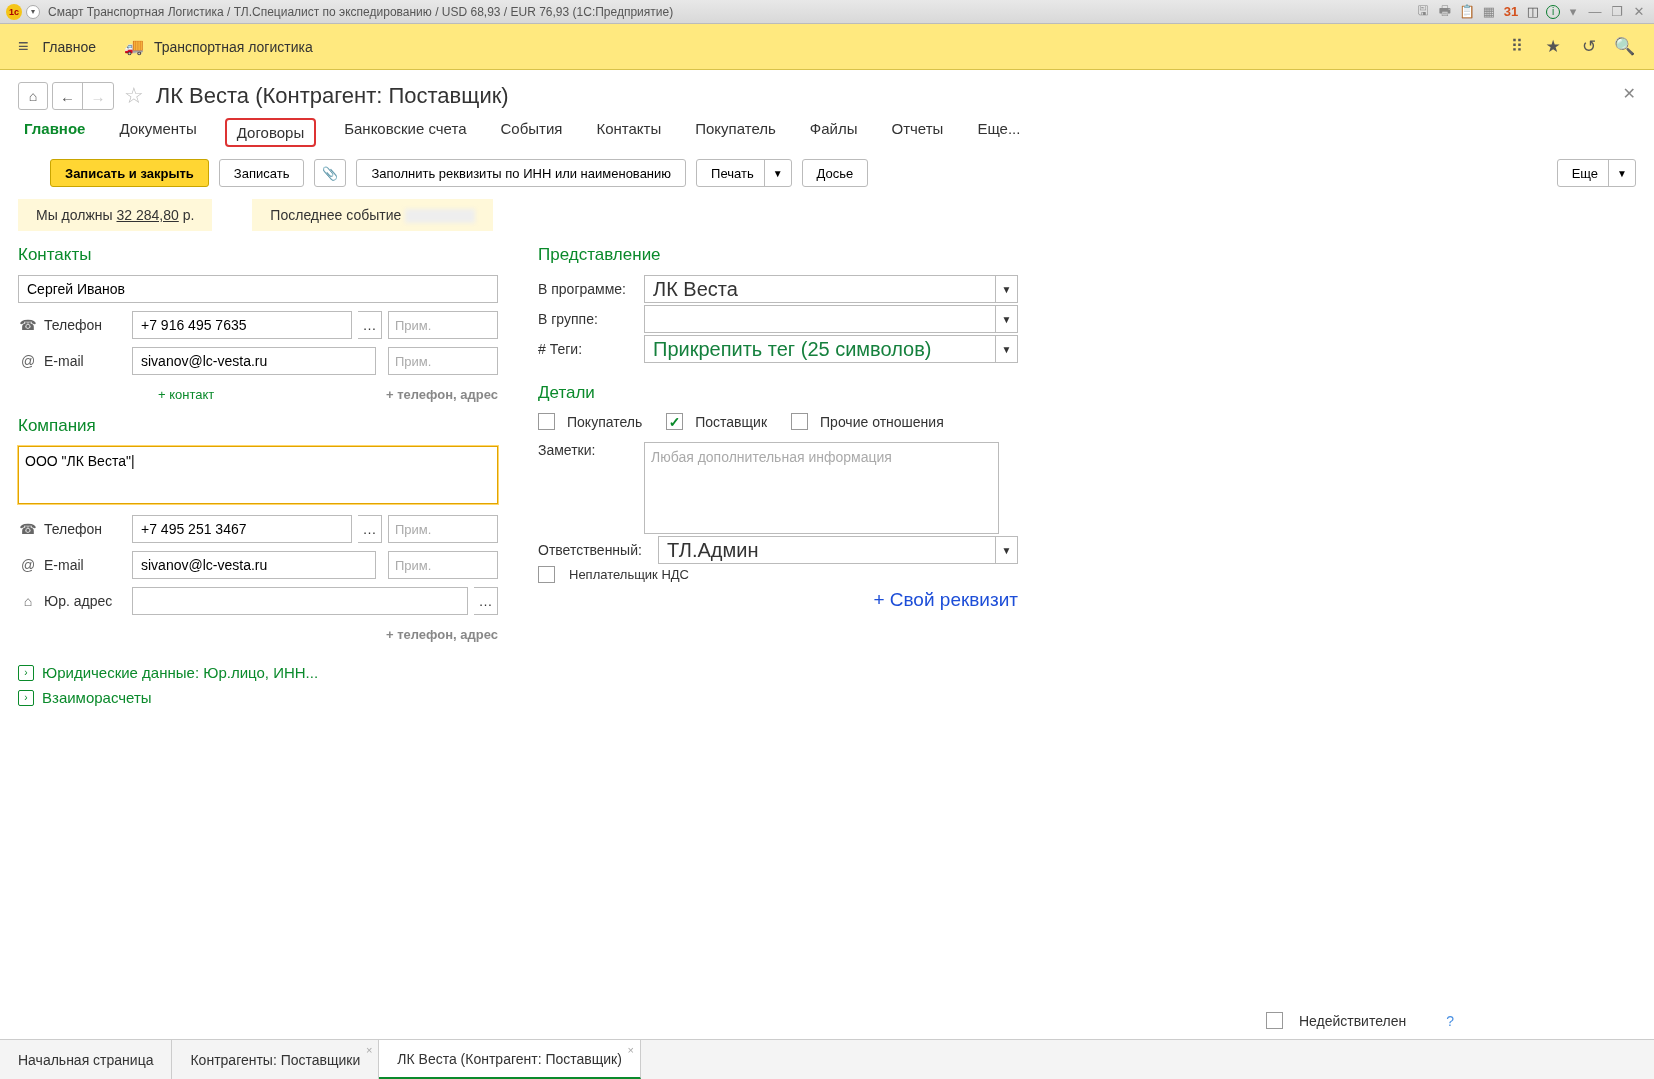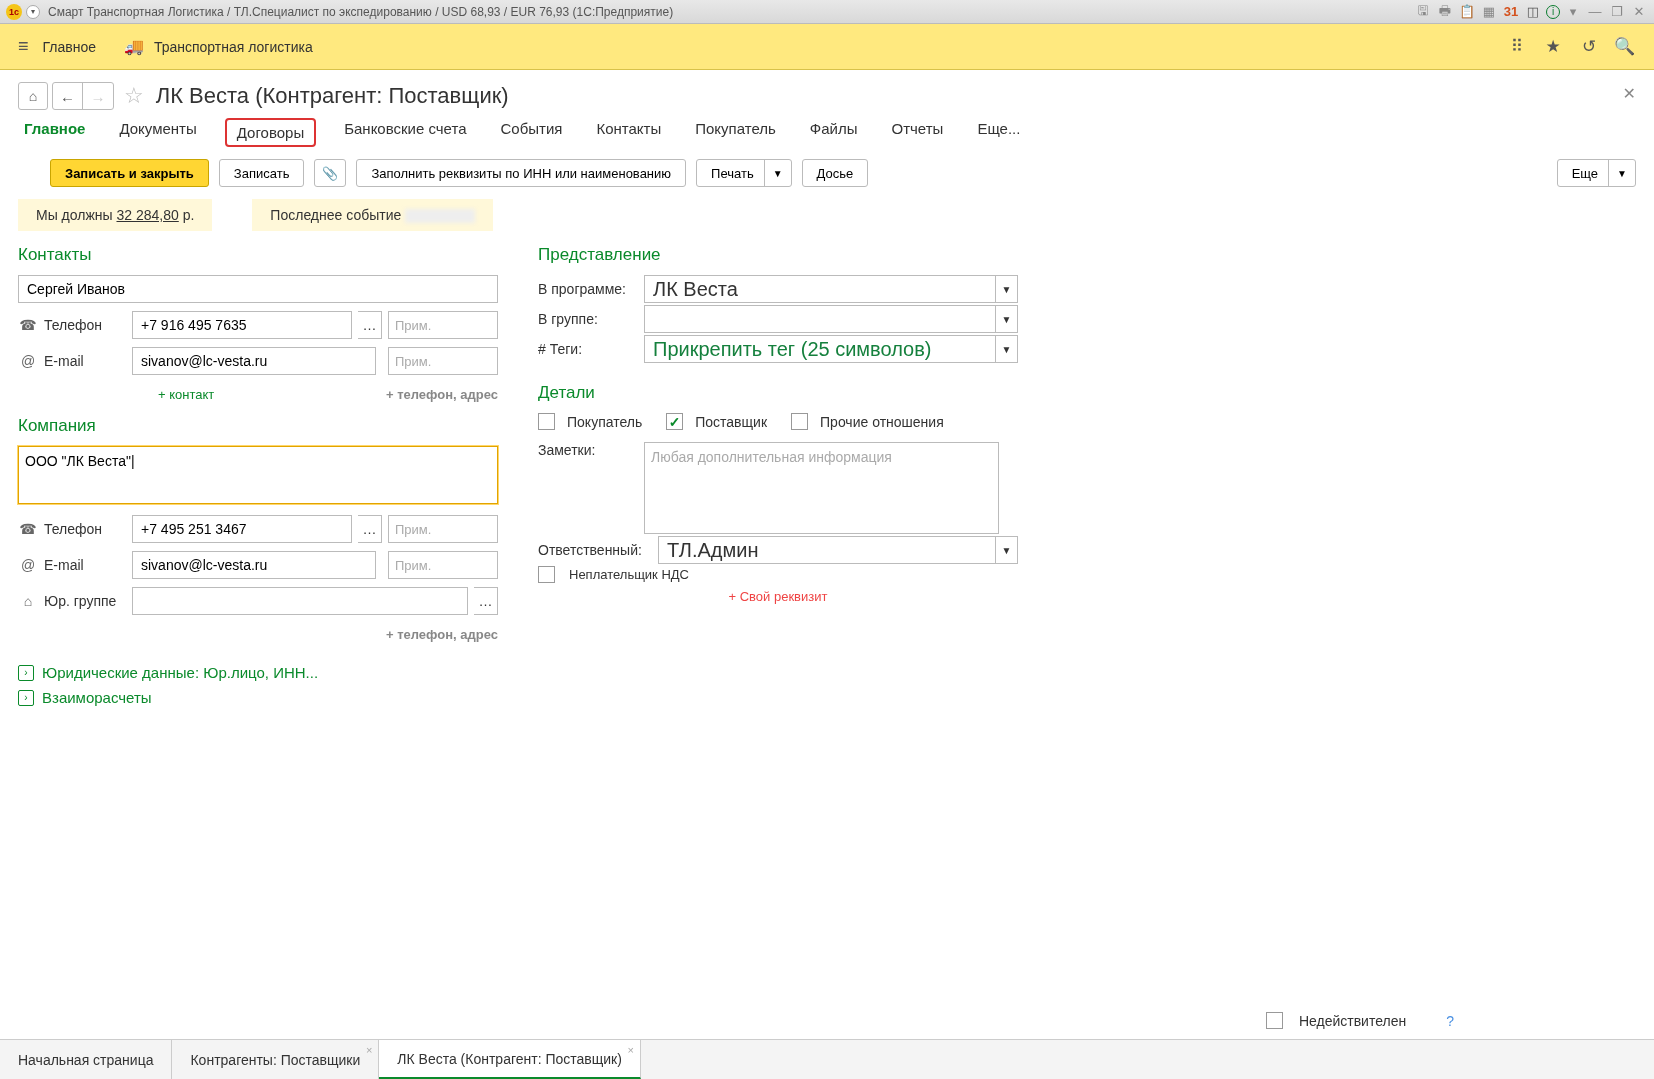--- a/index.html
+++ b/index.html
@@ -84,21 +84,21 @@
 .chk{width:17px;height:17px;border:1px solid #999;display:inline-flex;align-items:center;justify-content:center;margin-right:6px;cursor:pointer;}
 .chk.on{color:#0a8a2b;font-weight:bold;}
 .chkgroup{display:flex;align-items:center;gap:24px;margin-bottom:12px;margin-left:0;}
 .chkgroup .item{display:flex;align-items:center;font-size:14px;gap:6px;}
 .rtarea{width:355px;height:92px;border:1px solid #bbb;padding:6px;font-size:14px;resize:none;color:#aaa;}
 
 
 .expand{display:flex;align-items:center;gap:8px;color:#0a8a2b;font-size:15px;margin-top:8px;cursor:pointer;}
 .expand .eicon{width:16px;height:16px;border:1px solid #0a8a2b;display:flex;align-items:center;justify-content:center;font-size:10px;border-radius:2px;}
 
-.ownreq{color:#ef4444;font-size:13px;text-align:center;cursor:pointer;margin-top:6px;}
+.ownreq{color:#1d4ed8;font-size:19px;text-align:right;cursor:pointer;margin-top:6px;}
 
 
 .bottomchk{position:absolute;right:200px;bottom:10px;display:flex;align-items:center;gap:10px;font-size:14px;}
 .helpq{color:#4a90e2;cursor:pointer;font-size:14px;}
 
 
 .btabs{position:absolute;bottom:0;left:0;right:0;height:40px;background:#f4f4f4;border-top:1px solid #ccc;display:flex;align-items:stretch;}
 .btab{border-right:1px solid #ccc;padding:0 18px;display:flex;align-items:center;font-size:14px;cursor:pointer;position:relative;}
 .btab.active{background:#fff;border-bottom:2px solid #0a8a2b;}
 .btab .bx{position:absolute;top:4px;right:6px;font-size:11px;color:#aaa;cursor:pointer;}
@@ -228,21 +228,21 @@
         <input class="note" placeholder="Прим." style="">
       </div>
       <div class="row">
         <span class="ico">@</span>
         <span class="lbl">E-mail</span>
         <input class="finput main" style="flex: 1 1 0%;" value="sivanov@lc-vesta.ru">
         <input class="note" style="margin-left: 6px;" placeholder="Прим.">
       </div>
       <div class="row">
         <span class="ico">⌂</span>
-        <span class="lbl">Юр. группе</span>
+        <span class="lbl">Юр. адрес</span>
         <input class="finput main" style="flex: 1 1 0%;" value="">
         <span class="dots">…</span>
       </div>
       <div class="addrow" style="justify-content:flex-end;">
         <span class="addlinkgray">+ телефон, адрес</span>
       </div>
 
       <div class="expand">
         <span class="eicon">›</span>
         <span>Юридические данные: Юр.лицо, ИНН...</span>

